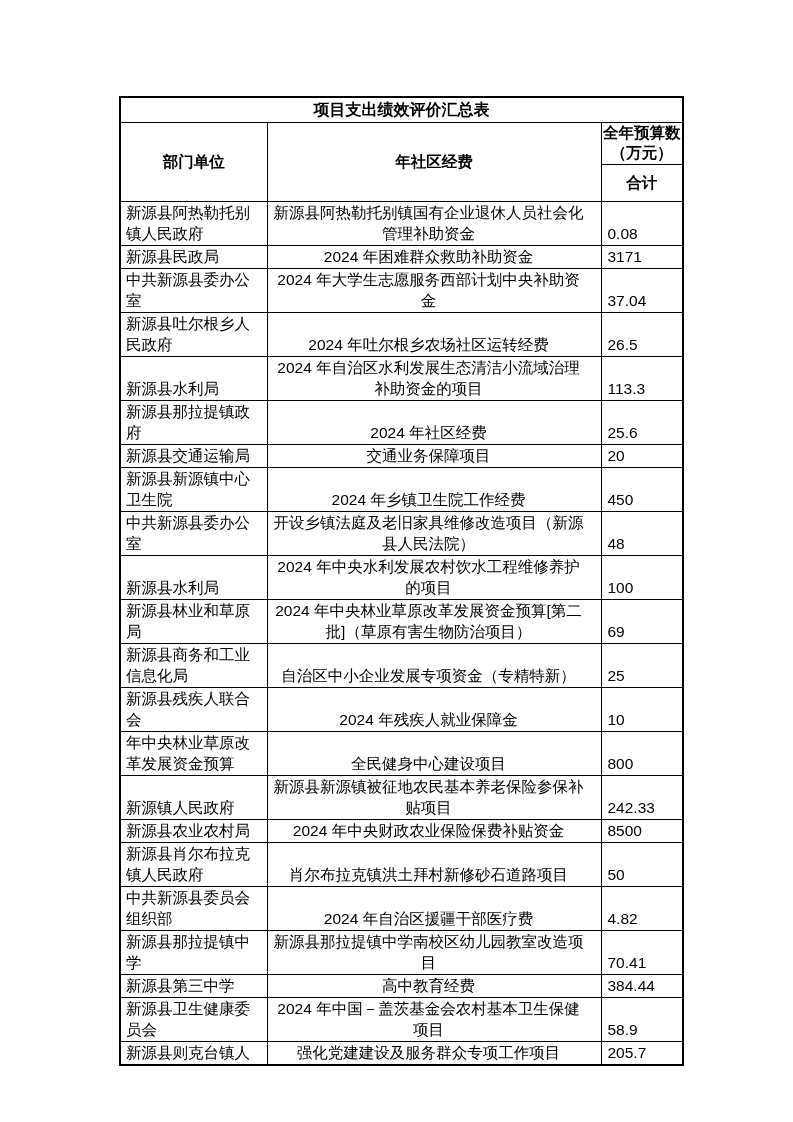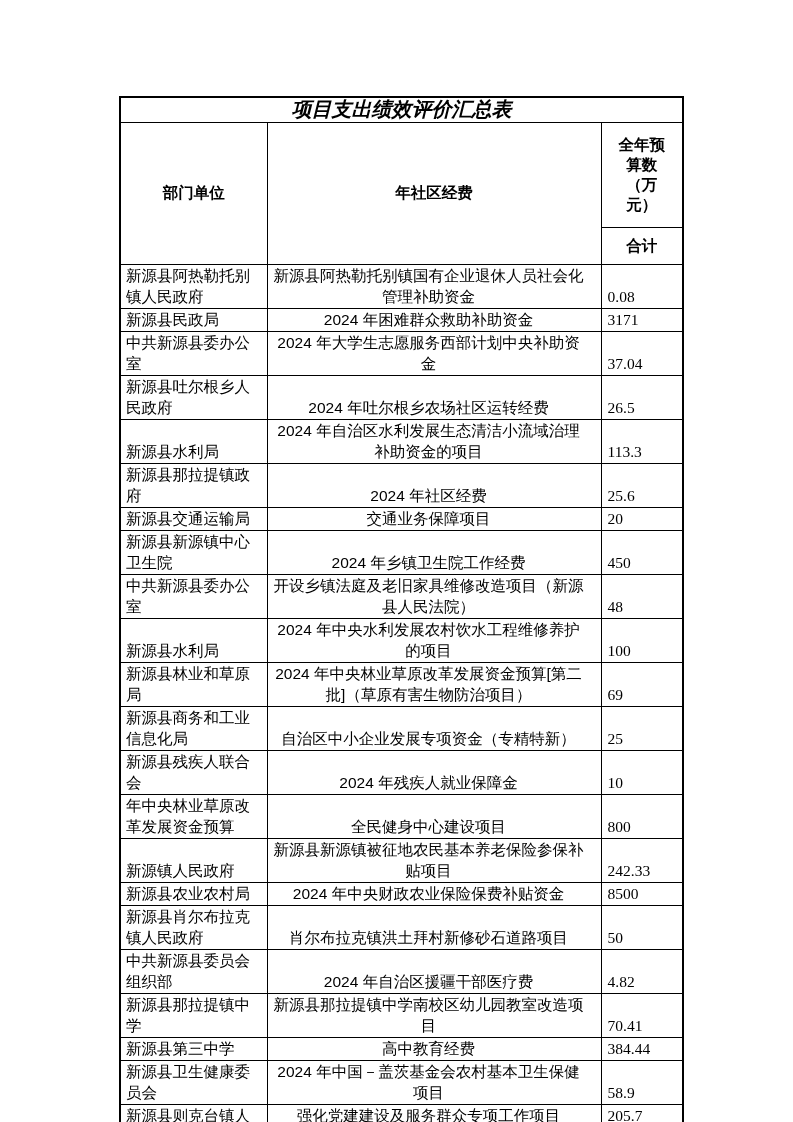--- a/index.html
+++ b/index.html
@@ -21,51 +21,50 @@
     border-collapse: collapse;
     table-layout: fixed;
     border: 2px solid #000000;
   }
   .summary-table th, .summary-table td {
     border: 1px solid #000000;
     overflow: hidden;
   }
   th.title-cell {
     font-weight: bold;
-    font-size: 20px;
+    font-size: 16px;
     text-align: center;
     height: 25px;
     line-height: 21px;
     padding: 1px 16px;
     vertical-align: middle;
-    font-style: italic;
   }
   th.col-th {
     font-weight: bold;
     font-size: 15.5px;
     text-align: center;
     vertical-align: middle;
     line-height: 20px;
     padding: 8px 2px;
   }
   th.budget-th {
     height: 42px;
-    padding: 12px;
+    padding: 0;
   }
   th.total-th {
     height: 22px;
   }
   tbody td {
     vertical-align: bottom;
     font-size: 15.5px;
     line-height: 21px;
   }
   td.dept-cell { padding: 0 6px 1px 5px; }
   td.proj-cell { padding: 0 17px 1px 6px; text-align: center; }
-  td.amt-cell  { padding: 0 2px 1px 6px; font-family: Liberation Serif, serif; }
+  td.amt-cell  { padding: 0 2px 1px 6px; font-family: Liberation Sans, sans-serif; }
 </style>
 </head>
 <body>
 
 <div class="page">
   <table class="summary-table">
     <colgroup>
       <col style="width:147px">
       <col style="width:334px">
       <col style="width:82px">

